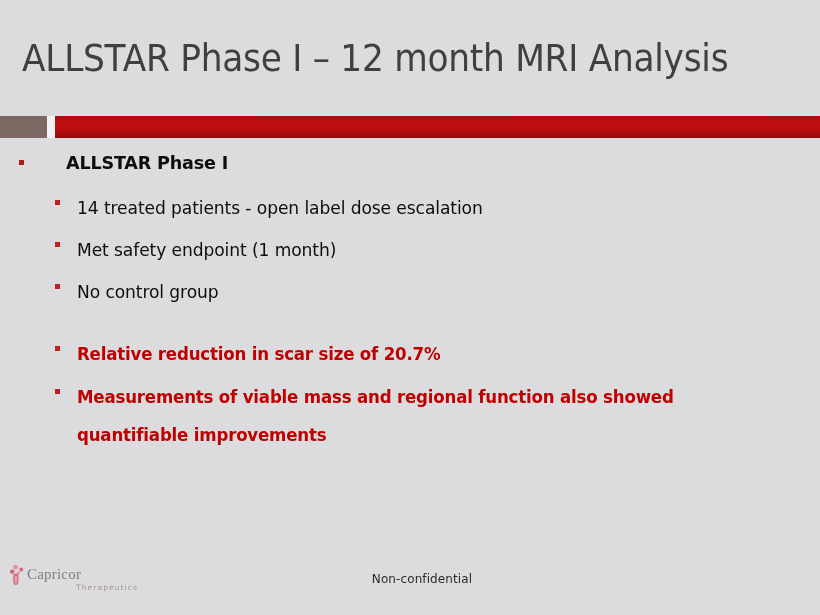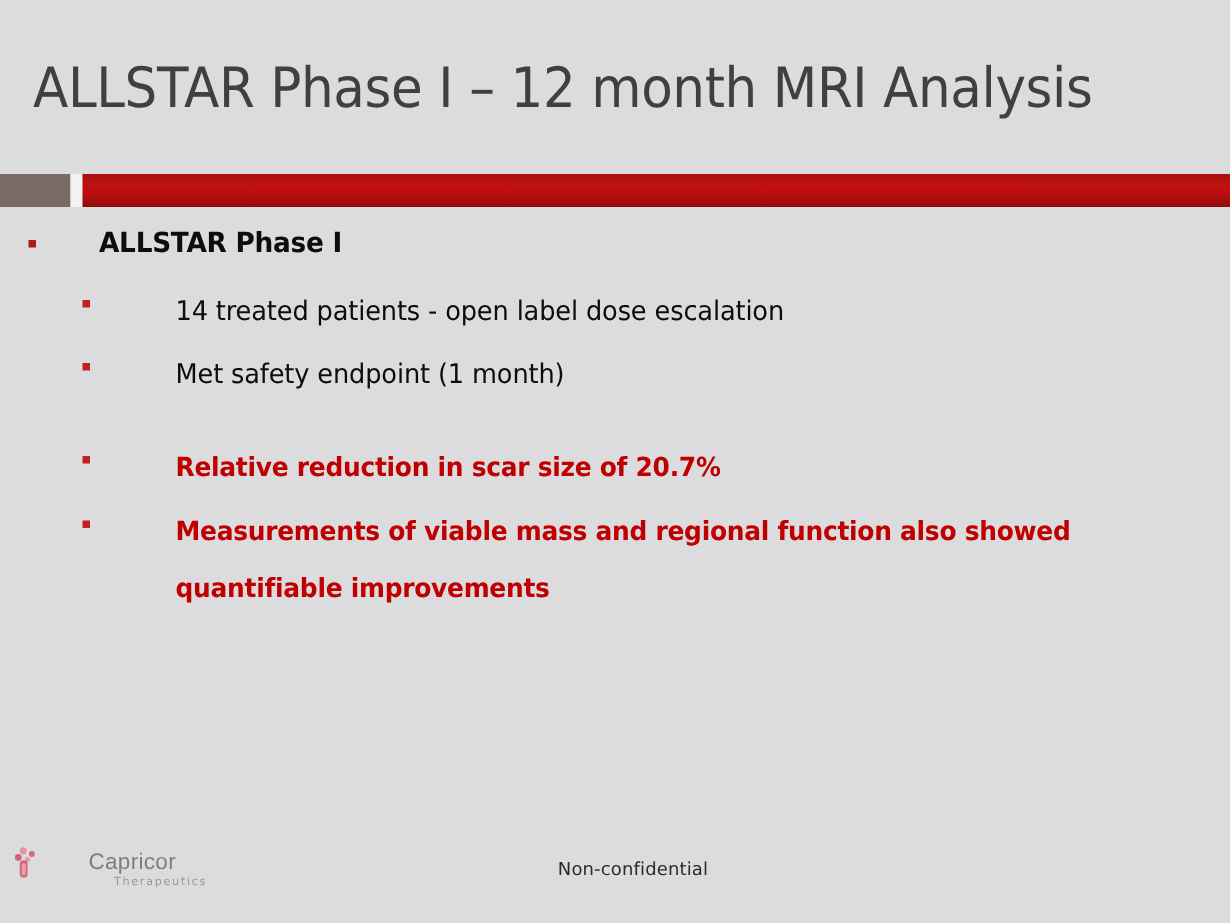--- a/index.html
+++ b/index.html
@@ -76,21 +76,21 @@
   .bullet-row {
     position: relative;
     display: block;
   }
 
   .bullet-l1 {
     padding-left: 66px;
     margin-bottom: 6px;
   }
   .bullet-l2 {
-    padding-left: 117px;
+    padding-left: 77px;
     margin-bottom: 5px;
   }
 
   .marker {
     position: absolute;
     display: block;
   }
   .marker-l1 {
     left: 19px;
     top: 12px;
@@ -166,26 +166,25 @@
     position: absolute;
     left: 0;
     top: 0;
     width: 20px;
     height: 24px;
   }
   .logo-text {
     position: absolute;
     left: 19px;
     top: 2px;
-    font-family: Liberation Sans, sans-serif;
+    font-family: Liberation Serif, serif;
     font-size: 15px;
     color: #6d6e71;
     letter-spacing: 0.2px;
     opacity: 0.85;
-    margin-left: 32px;
   }
   .logo-sub {
     position: absolute;
     left: 28px;
     top: 19px;
     font-family: "DejaVu Sans", sans-serif;
     font-size: 7.5px;
     color: #9d8a8f;
     letter-spacing: 1.1px;
     opacity: 0.9;
@@ -212,20 +211,24 @@
 
   <div class="group-gap-sm"></div>
 
   <div class="bullet-row bullet-l2">
     <span class="marker marker-l2"></span>
     <span class="txt txt-l2">14 treated patients - open label dose escalation</span>
   </div>
   <div class="bullet-row bullet-l2">
     <span class="marker marker-l2"></span>
     <span class="txt txt-l2">Met safety endpoint (1 month)</span>
+  </div>
+  <div class="bullet-row bullet-l2">
+    <span class="marker marker-l2"></span>
+    <span class="txt txt-l2">No control group</span>
   </div>
 
   <div class="group-gap"></div>
 
 
   <div class="group-gap-sm"></div>
 
   <div class="bullet-row bullet-l2">
     <span class="marker marker-l2"></span>
     <span class="txt txt-l2-red">Relative reduction in scar size of 20.7%</span>

